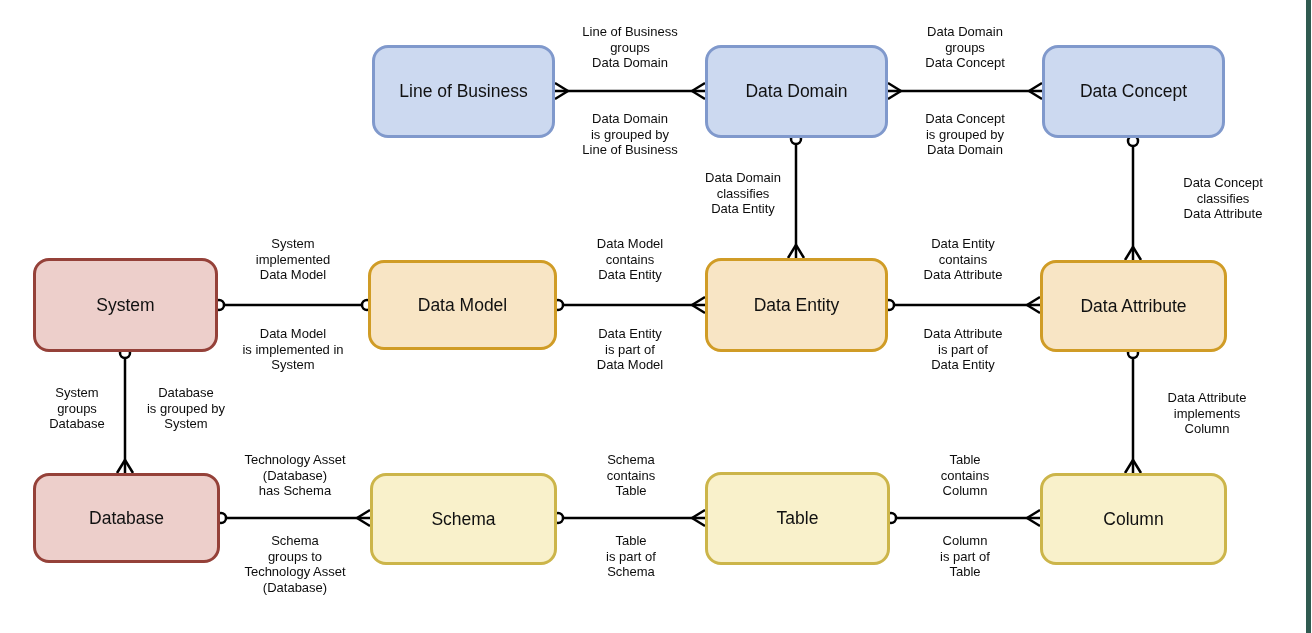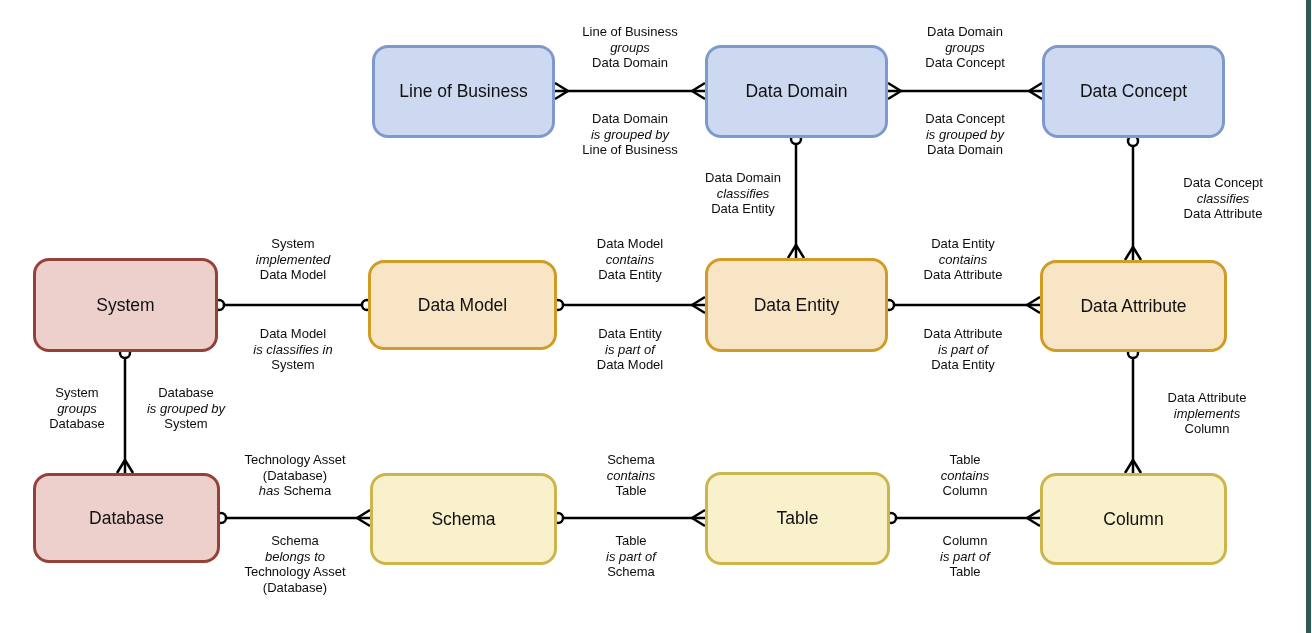--- a/index.html
+++ b/index.html
@@ -14,21 +14,21 @@
   }
   .box.blue  {background:#ccd9f0;border-color:#8099cc;}
   .box.red   {background:#edcfcb;border-color:#954139;}
   .box.orange{background:#f8e5c5;border-color:#d09c26;}
   .box.yellow{background:#f9f1cb;border-color:#ccb54a;}
   .lbl{
     position:absolute;transform:translateX(-50%);
     text-align:center;font-size:13px;line-height:15.5px;color:#0d0d0d;
     white-space:nowrap;
   }
-  .it{font-style:italic;text-align:center;}
+  .it{text-align:center;}
   #edges{position:absolute;left:0;top:0;pointer-events:none;}
   #edge-bar{position:absolute;top:0;height:633px;width:5px;left:1306px;}
 </style>
 </head>
 <body>
 
 <div id="canvas">
 
   <svg id="edges" width="1312" height="633" viewBox="0 0 1312 633">
     <g stroke="#000000" stroke-width="2.5" fill="none">
@@ -178,21 +178,21 @@
     <div>Data Attribute</div>
   </div>
 
   <div class="lbl" style="left:293px;top:236px">
     <div>System</div>
     <div class="it">implemented</div>
     <div>Data Model</div>
   </div>
   <div class="lbl" style="left:293px;top:326px">
     <div>Data Model</div>
-    <div class="it">is classifies in</div>
+    <div class="it">is implemented in</div>
     <div>System</div>
   </div>
   <div class="lbl" style="left:630px;top:236px">
     <div>Data Model</div>
     <div class="it">contains</div>
     <div>Data Entity</div>
   </div>
   <div class="lbl" style="left:630px;top:326px">
     <div>Data Entity</div>
     <div class="it">is part of</div>
@@ -225,21 +225,21 @@
     <div>Column</div>
   </div>
 
   <div class="lbl" style="left:295px;top:452px">
     <div>Technology Asset</div>
     <div>(Database)</div>
     <div><span class="it">has</span> <span>Schema</span></div>
   </div>
   <div class="lbl" style="left:295px;top:533px">
     <div>Schema</div>
-    <div class="it">belongs to</div>
+    <div class="it">groups to</div>
     <div>Technology Asset</div>
     <div>(Database)</div>
   </div>
   <div class="lbl" style="left:631px;top:452px">
     <div>Schema</div>
     <div class="it">contains</div>
     <div>Table</div>
   </div>
   <div class="lbl" style="left:631px;top:533px">
     <div>Table</div>

